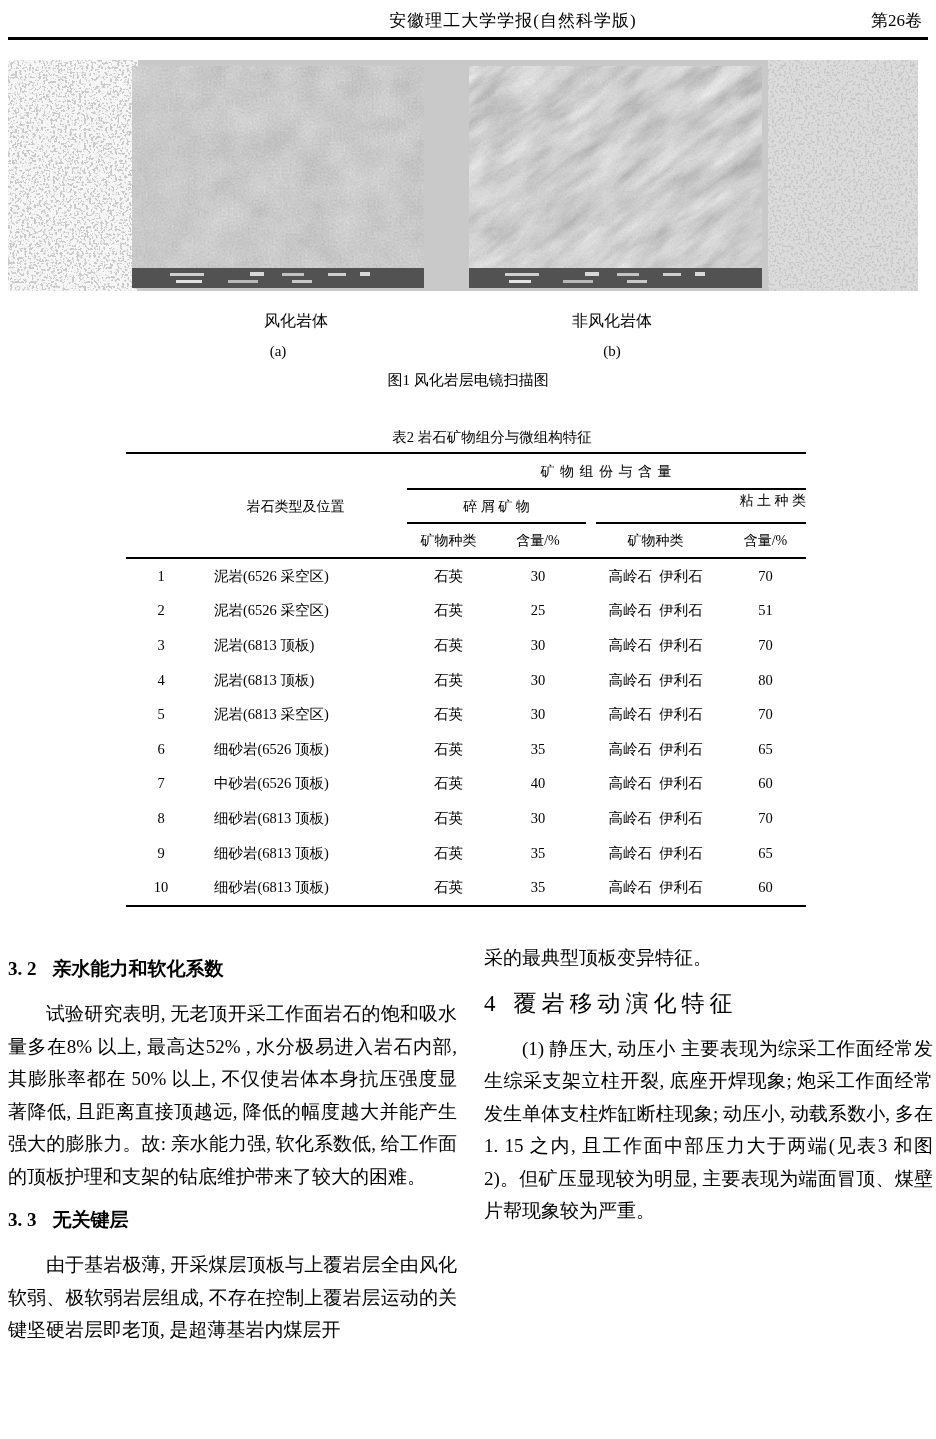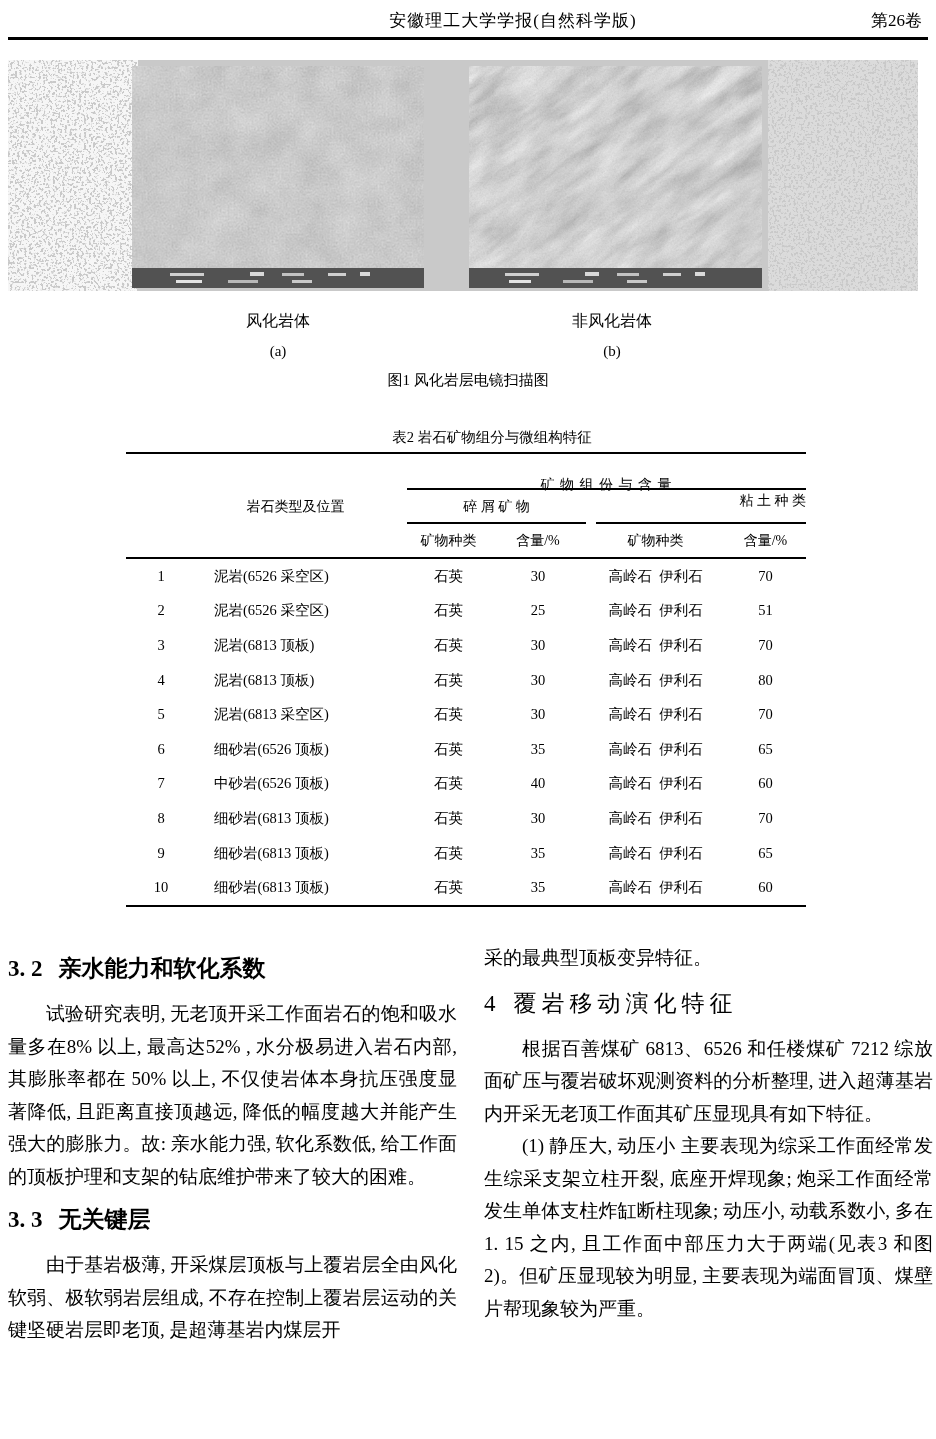--- a/index.html
+++ b/index.html
@@ -14,40 +14,40 @@
   .volume-label  { position:absolute; top:9px; right:14px; font-size:17px; }
   .header-rule   { position:absolute; top:37px; left:8px; width:920px; height:3px; background:#000; }
 
   
   .figure-band { position:absolute; left:8px; top:60px; width:910px; height:231px; background:#c9c9c9; }
   .speckles    { position:absolute; left:0; top:0; }
   .sem-a { position:absolute; left:124px; top:6px; }
   .sem-b { position:absolute; left:461px; top:6px; }
 
   .fig-label   { position:absolute; text-align:center; width:170px; font-size:16px; }
-  .fig-label.a { top:311px; left:193px; }
+  .fig-label.a { top:311px; left:211px; }
   .fig-label.b { top:311px; left:527px; }
   .fig-sub     { position:absolute; text-align:center; width:170px; font-size:15px; }
   .fig-sub.a   { top:343px; left:193px; }
   .fig-sub.b   { top:343px; left:527px; }
   .fig-caption { position:absolute; top:371px; left:0; width:936px; text-align:center; font-size:15px; }
 
   
   .table-title { position:absolute; top:428px; left:0; width:936px; text-align:center; font-size:14.5px;padding-left:24px; }
   .mtable { position:absolute; left:126px; top:452px; width:680px; height:456px; font-size:14px; }
   .rule   { position:absolute; background:#000; }
   .r-top   { left:0;   top:0;    width:680px; height:2px; }
   .r-group { left:281px; top:36px; width:399px; height:1.5px; }
   .r-subA  { left:281px; top:70px; width:179px; height:1.5px; }
   .r-subB  { left:470px; top:70px; width:210px; height:1.5px; }
   .r-head  { left:0;   top:105px; width:680px; height:2px; }
   .r-bot   { left:0;   top:453px; width:680px; height:2px; }
 
   .h-cell { position:absolute; text-align:center; }
-  .h-group  { left:281px; top:24px; width:399px; letter-spacing:1px;text-align:center; }
+  .h-group  { left:281px; top:11px; width:399px; letter-spacing:1px;text-align:center; }
   .h-rock   { left:0;   top:46px;  width:281px; padding-left:58px; box-sizing:border-box; }
   .h-debris { left:281px; top:46px; width:179px; }
   .h-clay   { left:460px; top:40px; width:220px;text-align:right; }
   .h-sub1   { left:281px; top:80px; width:83px; }
   .h-sub2   { left:364px; top:80px; width:96px; }
   .h-sub3   { left:460px; top:80px; width:139px; }
   .h-sub4   { left:599px; top:80px; width:81px; }
 
   .rows { position:absolute; left:0; top:107px; width:680px; }
   .trow {
@@ -58,21 +58,21 @@
   .trow .c2 { padding-left:18px; }
   .trow .c3, .trow .c4, .trow .c6 { text-align:center; }
   .trow .c5 { text-align:center; white-space:pre; }
 
   
   .col { position:absolute; width:449px; font-size:19px; line-height:32.5px; text-align:justify; }
   .col-left  { left:8px;   top:942px; }
   .col-right { left:484px; top:942px; }
   .para { margin:0; text-indent:2em; }
   .para.noindent { text-indent:0; }
-  .sec-head { font-weight:bold; font-size:23px; line-height:26px; margin:14px 0 16px 0; text-indent:0; text-align:left; }
+  .sec-head { font-weight:bold; font-size:19px; line-height:26px; margin:14px 0 16px 0; text-indent:0; text-align:left; }
   .sec-head .num { margin-right:16px; }
   .sec-head-big { font-weight:normal; font-size:23px; line-height:34px; margin:12px 0 12px 0; letter-spacing:5px; text-indent:0; text-align:left; }
   .sec-head-big .num { letter-spacing:0; margin-right:18px; }
 
   .page-number { position:absolute; left:24px; top:1392px; font-size:17px;margin-top:48px; }
 </style>
 </head>
 <body>
 
 <div class="journal-title">安徽理工大学学报(自然科学版)</div>
@@ -281,17 +281,16 @@
     <span class="num">3. 3</span><span>无关键层</span>
   </p>
   <p class="para">由于基岩极薄, 开采煤层顶板与上覆岩层全由风化软弱、极软弱岩层组成, 不存在控制上覆岩层运动的关键坚硬岩层即老顶, 是超薄基岩内煤层开</p>
 </div>
 
 <div class="col col-right">
   <p class="para noindent">采的最典型顶板变异特征。</p>
   <p class="sec-head-big">
     <span class="num">4</span><span>覆岩移动演化特征</span>
   </p>
-  <p class="para">根据百善煤矿 6813、6526 和任楼煤矿 7212 综放面矿压与覆岩破坏观测资料的分析整理, 进入超薄基岩内开采无老顶工作面其矿压显现具有如下特征。</p>
   <p class="para">(1) 静压大, 动压小  主要表现为综采工作面经常发生综采支架立柱开裂, 底座开焊现象; 炮采工作面经常发生单体支柱炸缸断柱现象; 动压小, 动载系数小, 多在1. 15 之内, 且工作面中部压力大于两端(见表3 和图2)。但矿压显现较为明显, 主要表现为端面冒顶、煤壁片帮现象较为严重。</p>
 </div>
 
 <div class="page-number">14</div>
 
 </body></html>

